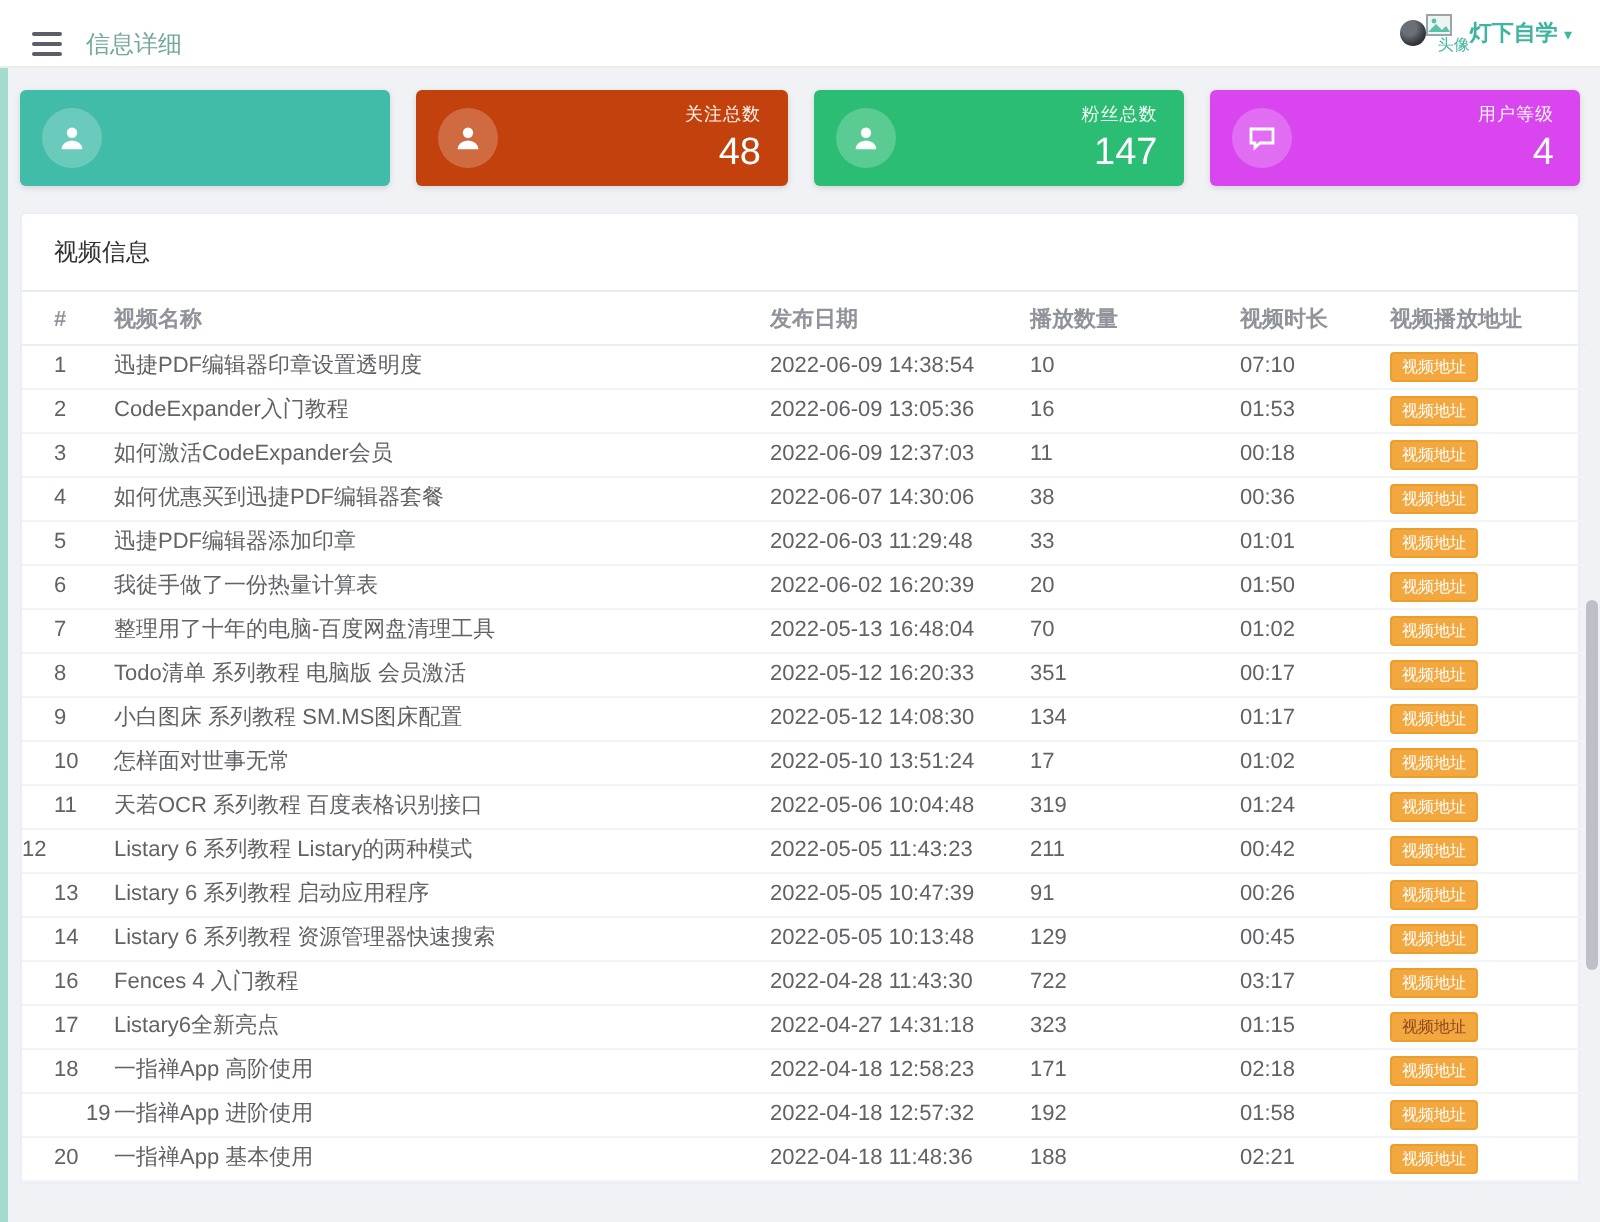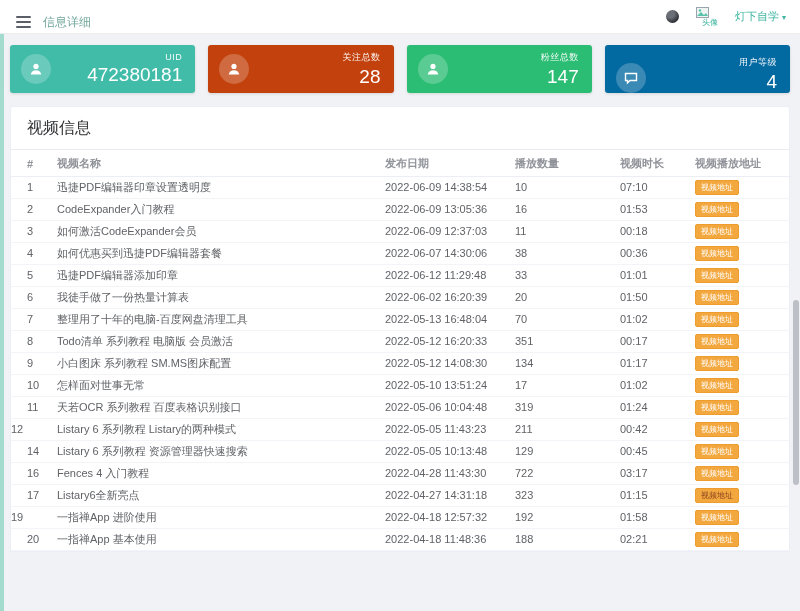--- a/index.html
+++ b/index.html
@@ -13,29 +13,29 @@
   
   .topbar {
     height:34px; background:#fff; border-bottom:1px solid #ededed;
     display:flex; align-items:center; justify-content:space-between;
     padding:0 14px 0 16px;
   }
   .topbar-left { display:flex; align-items:center; gap:12px;margin-top:11px; }
   .hamburger { width:15px; display:flex; flex-direction:column; gap:3px; cursor:pointer; }
   .hamburger span { display:block; height:2px; background:#5a5e66; border-radius:1px; }
   .page-title { font-size:12px; color:#72a79c; }
-  .topbar-right { display:flex; align-items:center; gap:17px; }
+  .topbar-right { display:flex; align-items:center; gap:0; }
   .globe {
     width:13px; height:13px; border-radius:50%;
     background:radial-gradient(circle at 35% 30%, #6b6f76 0 30%, #2f3338 70%);
   }
   .avatar-broken { display:flex; flex-direction:column; align-items:flex-start; line-height:1; }
   .avatar-broken svg { display:block; }
   .avatar-alt { font-size:8px; color:#3eb5a0; margin:1px 0 0 6px; }
-  .username { font-size:11px; color:#3eb5a0; cursor:pointer; white-space:nowrap; }
+  .username { font-size:11px; color:#3eb5a0; cursor:pointer; white-space:nowrap;font-weight:bold; }
   .caret { font-size:8px; color:#3eb5a0; }
   
   .side-strip { position:absolute; left:0; top:34px; bottom:0; width:4px; background:#a3dccf; }
   
   .cards { display:flex; gap:13px; padding:11px 10px 13px 10px; }
   .card {
     flex:1; height:48px; border-radius:3px; color:#fff;
     display:flex; align-items:center; justify-content:space-between;
     padding:0 13px 0 11px; box-shadow:0 1px 3px rgba(0,0,0,.12);
   }
@@ -45,21 +45,21 @@
     display:flex; align-items:center; justify-content:center; flex:none;
   }
   .card-right { text-align:right; }
   .card-label { font-size:9px; opacity:.95; letter-spacing:.5px; }
   .card-value { font-size:19px; margin-top:2px; font-weight:400; }
   
   .panel {
     background:#fff; margin:0 10px; border:1px solid #ebeef5; border-radius:3px 3px 0 0;
   }
   .panel-title {
-    font-size:16px; color:#303133; padding:11px 16px 10px 16px;
+    font-size:12px; color:#303133; padding:11px 16px 10px 16px;
     border-bottom:1px solid #e9ecf2;
   }
   table { width:100%; border-collapse:collapse; table-layout:fixed; }
   th {
     text-align:left; font-size:11px; color:#909399; font-weight:bold;
     padding:6px 0 5px 0; border-bottom:1px solid #ebeef5;
     white-space:nowrap; overflow:hidden;
   }
   td {
     font-size:11px; color:#606266; padding:3px 0;
@@ -110,50 +110,46 @@
 <div class="side-strip"></div>
 
 <div class="cards">
   <div class="card" style="background: rgb(65, 188, 168);">
     <div class="card-icon">
       <svg width="14" height="14" viewBox="0 0 14 14">
           <circle cx="7" cy="4.4" r="2.6" fill="#fff"></circle>
           <path d="M1.8 12.6 a5.2 4.4 0 0 1 10.4 0 Z" fill="#fff"></path>
         </svg>
     </div>
-    <div class="card-right">
-      <div class="card-label">UID</div>
-      <div class="card-value">472380181</div>
-    </div>
   </div>
   <div class="card" style="background: #c2410c;">
     <div class="card-icon">
       <svg width="14" height="14" viewBox="0 0 14 14">
           <circle cx="7" cy="4.4" r="2.6" fill="#fff"></circle>
           <path d="M1.8 12.6 a5.2 4.4 0 0 1 10.4 0 Z" fill="#fff"></path>
         </svg>
     </div>
     <div class="card-right">
       <div class="card-label">关注总数</div>
-      <div class="card-value">28</div>
+      <div class="card-value">48</div>
     </div>
   </div>
   <div class="card" style="background: rgb(44, 189, 116);">
     <div class="card-icon">
       <svg width="14" height="14" viewBox="0 0 14 14">
           <circle cx="7" cy="4.4" r="2.6" fill="#fff"></circle>
           <path d="M1.8 12.6 a5.2 4.4 0 0 1 10.4 0 Z" fill="#fff"></path>
         </svg>
     </div>
     <div class="card-right">
       <div class="card-label">粉丝总数</div>
       <div class="card-value">147</div>
     </div>
   </div>
-  <div class="card" style="background: #0369a1; align-items: flex-end;">
+  <div class="card" style="background: #d946ef;">
     <div class="card-icon">
       <svg width="14" height="14" viewBox="0 0 14 14">
           <path d="M1.5 2.5 h11 v7 h-6.5 l-2.5 2.3 v-2.3 h-2 Z" fill="none" stroke="#fff" stroke-width="1.4"></path>
         </svg>
     </div>
     <div class="card-right">
       <div class="card-label">用户等级</div>
       <div class="card-value">4</div>
     </div>
   </div>
@@ -213,21 +209,21 @@
     <td>如何优惠买到迅捷PDF编辑器套餐</td>
     <td>2022-06-07 14:30:06</td>
     <td>38</td>
     <td>00:36</td>
     <td><span class="btn">视频地址</span></td>
   </tr>
 
   <tr>
     <td style="padding-left:16px">5</td>
     <td>迅捷PDF编辑器添加印章</td>
-    <td>2022-06-12 11:29:48</td>
+    <td>2022-06-03 11:29:48</td>
     <td>33</td>
     <td>01:01</td>
     <td><span class="btn">视频地址</span></td>
   </tr>
 
   <tr>
     <td style="padding-left:16px">6</td>
     <td>我徒手做了一份热量计算表</td>
     <td>2022-06-02 16:20:39</td>
     <td>20</td>
@@ -282,20 +278,28 @@
 
   <tr>
     <td style="">12</td>
     <td>Listary 6 系列教程 Listary的两种模式</td>
     <td>2022-05-05 11:43:23</td>
     <td>211</td>
     <td>00:42</td>
     <td><span class="btn">视频地址</span></td>
   </tr>
 
+  <tr>
+    <td style="padding-left:16px">13</td>
+    <td>Listary 6 系列教程 启动应用程序</td>
+    <td>2022-05-05 10:47:39</td>
+    <td>91</td>
+    <td>00:26</td>
+    <td><span class="btn">视频地址</span></td>
+  </tr>
 
   <tr>
     <td style="padding-left:16px">14</td>
     <td>Listary 6 系列教程 资源管理器快速搜索</td>
     <td>2022-05-05 10:13:48</td>
     <td>129</td>
     <td>00:45</td>
     <td><span class="btn">视频地址</span></td>
   </tr>
 
@@ -311,23 +315,31 @@
 
   <tr>
     <td style="padding-left:16px">17</td>
     <td>Listary6全新亮点</td>
     <td>2022-04-27 14:31:18</td>
     <td>323</td>
     <td>01:15</td>
     <td><span class="btn visited">视频地址</span></td>
   </tr>
 
-
-  <tr>
-    <td style="padding-left:0">19</td>
+  <tr>
+    <td style="padding-left:16px">18</td>
+    <td>一指禅App 高阶使用</td>
+    <td>2022-04-18 12:58:23</td>
+    <td>171</td>
+    <td>02:18</td>
+    <td><span class="btn">视频地址</span></td>
+  </tr>
+
+  <tr>
+    <td style="padding-left:32px">19</td>
     <td>一指禅App 进阶使用</td>
     <td>2022-04-18 12:57:32</td>
     <td>192</td>
     <td>01:58</td>
     <td><span class="btn">视频地址</span></td>
   </tr>
 
   <tr>
     <td style="padding-left:16px">20</td>
     <td>一指禅App 基本使用</td>

